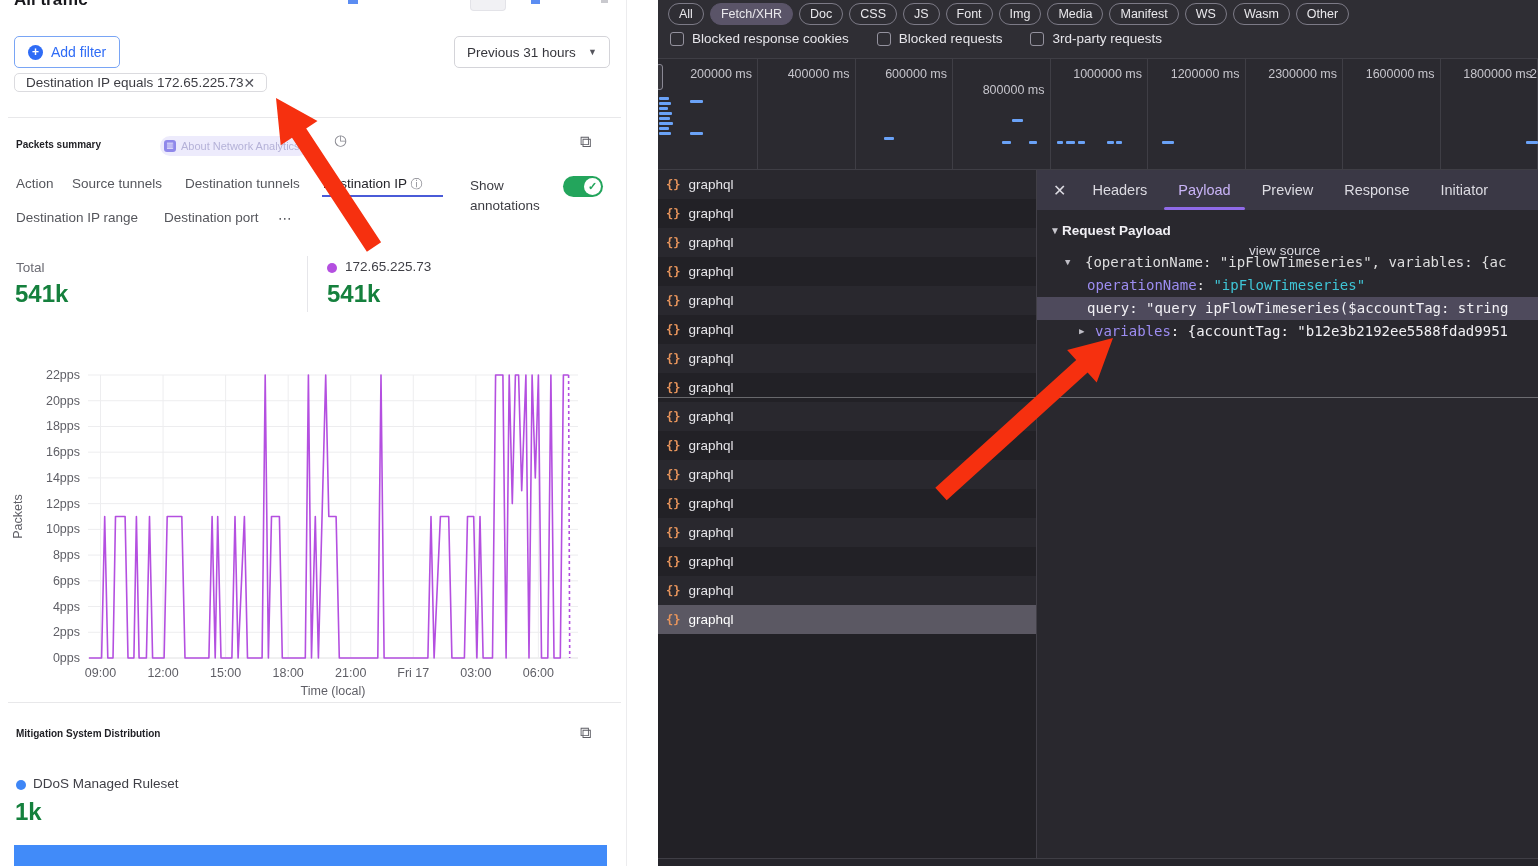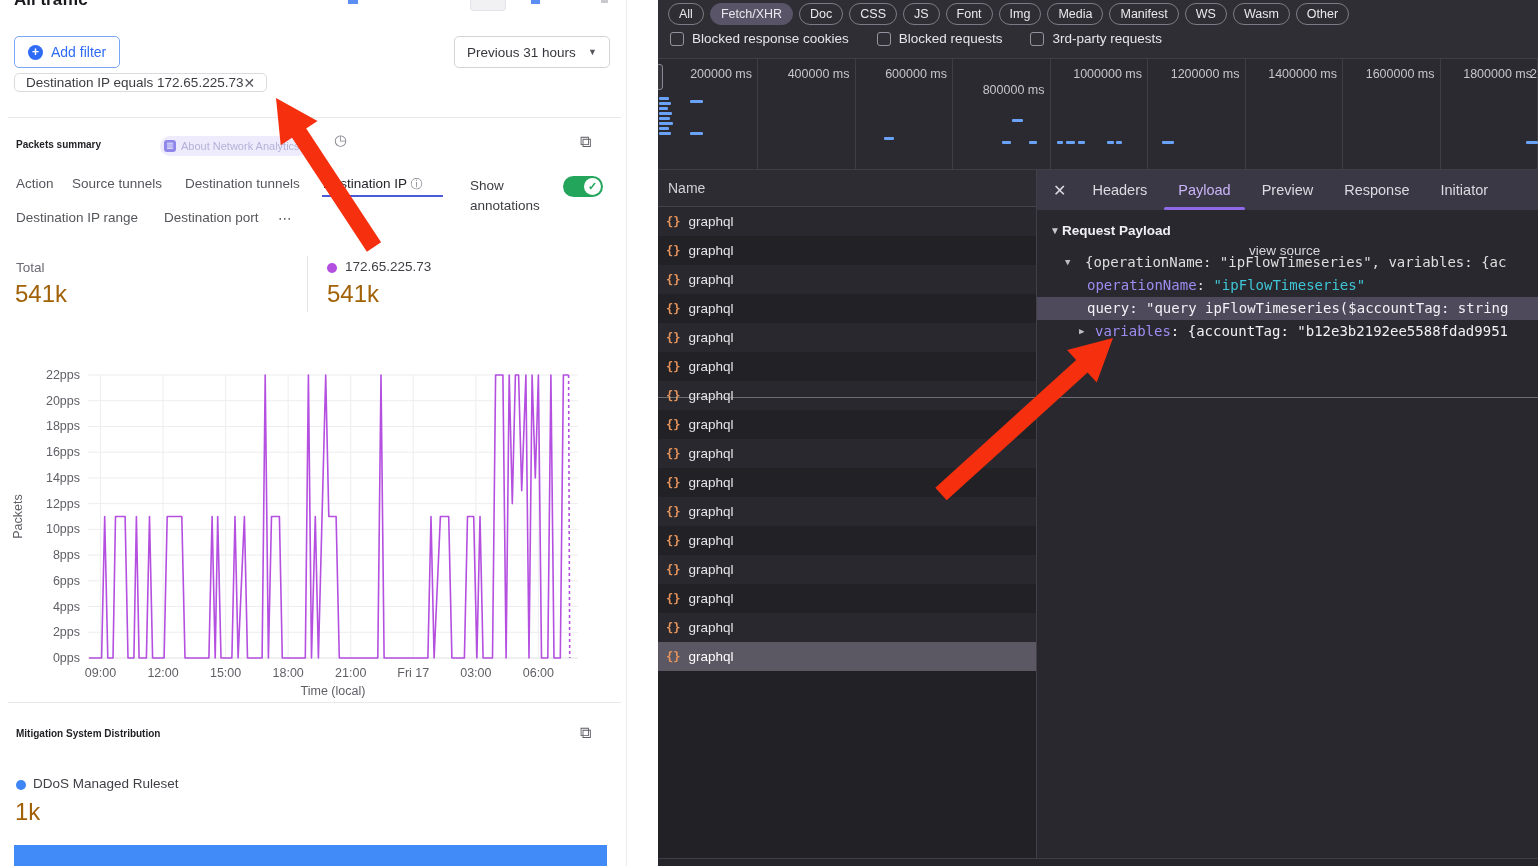--- a/index.html
+++ b/index.html
@@ -37,21 +37,21 @@
   .expand-ico { font-size:16px; color:#5d5d64; cursor:pointer; }
   .tab1 { position:absolute; top:176px; font-size:13.5px; color:#55565c; cursor:pointer; white-space:nowrap; }
   .tab1.active { color:#24242a; }
   .tab-underline { left:322px; top:195px; width:121px; height:2px; background:#4a5bd8; }
   .info-ico { font-size:12px; color:#85858d; }
   .show-ann { left:470px; top:176px; width:86px; font-size:13.5px; color:#3c3c42; line-height:20px; }
   .toggle { left:563px; top:176px; width:40px; height:21px; border-radius:11px; background:#23a55c; cursor:pointer; }
   .knob { position:absolute; right:2px; top:2px; width:17px; height:17px; border-radius:50%;
     background:#fff; color:#23a55c; font-size:11px; line-height:17px; text-align:center; font-weight:700; }
   .stat-label { font-size:13.5px; color:#6b6b73; }
-  .stat-value { font-weight:400; font-size:24px; color:#a16207; }
+  .stat-value { font-weight:700; font-size:24px; color:#15803d; }
   .dot { width:10px; height:10px; border-radius:50%; }
   .series-label { font-size:13.5px; color:#3f3f46; }
   .bar-blue { left:14px; top:845px; width:593px; height:21px; background:#418bf9; }
 
   
   #devtools { position:absolute; left:658px; top:0; width:880px; height:866px; background:#2f2e34; color:#e6e5ea; }
   .pills-row { position:absolute; left:10px; top:3px; display:flex; gap:6px; align-items:center; }
   .pill { height:22px; line-height:20px; padding:0 10px; border:1px solid #7c7a86; border-radius:11px;
     font-size:12.5px; color:#e9e8ec; cursor:pointer; white-space:nowrap; }
   .pill.active { background:#5a5468; border-color:#5a5468; }
@@ -254,21 +254,21 @@
       <div class="tl-label" style="right: 688.5px;">400000 ms</div>
       <div class="tl-divider" style="left: 294px;"></div>
       <div class="tl-label" style="right: 591px;">600000 ms</div>
       <div class="tl-divider" style="left: 391.5px;"></div>
       <div class="tl-label" style="right: 493.5px; margin-top: 16px;">800000 ms</div>
       <div class="tl-divider" style="left: 489px;"></div>
       <div class="tl-label" style="right: 396px;">1000000 ms</div>
       <div class="tl-divider" style="left: 586.5px;"></div>
       <div class="tl-label" style="right: 298.5px;">1200000 ms</div>
       <div class="tl-divider" style="left: 684px;"></div>
-      <div class="tl-label" style="right: 201px;">1400000 ms</div>
+      <div class="tl-label" style="right: 201px;">2300000 ms</div>
       <div class="tl-divider" style="left: 781.5px;"></div>
       <div class="tl-label" style="right: 103.5px;">1600000 ms</div>
       <div class="tl-divider" style="left: 879px;"></div>
       <div class="tl-label" style="right: 6px;">1800000 ms</div>
       <div class="tl-label" style="left: 872px;">2</div>
       <div class="tl-mark" style="left: 1px; top: 38px; width: 10px;"></div>
       <div class="tl-mark" style="left: 1px; top: 43px; width: 12px;"></div>
       <div class="tl-mark" style="left: 1px; top: 48px; width: 9px;"></div>
       <div class="tl-mark" style="left: 1px; top: 53px; width: 13px;"></div>
       <div class="tl-mark" style="left: 1px; top: 58px; width: 11px;"></div>
@@ -284,21 +284,20 @@
       <div class="tl-mark" style="left: 399px; top: 82px; width: 6px;"></div>
       <div class="tl-mark" style="left: 408px; top: 82px; width: 9px;"></div>
       <div class="tl-mark" style="left: 420px; top: 82px; width: 7px;"></div>
       <div class="tl-mark" style="left: 449px; top: 82px; width: 7px;"></div>
       <div class="tl-mark" style="left: 458px; top: 82px; width: 6px;"></div>
       <div class="tl-mark" style="left: 504px; top: 82px; width: 12px;"></div>
       <div class="tl-mark" style="left: 868px; top: 82px; width: 12px;"></div>
     </div>
 
   <div id="name-panel">
-    <div class="name-header">Name</div>
     <div id="req-rows">
         <div class="req-row odd">
           <span class="json-ico">{}</span>
           <span>graphql</span>
         </div>
         <div class="req-row even">
           <span class="json-ico">{}</span>
           <span>graphql</span>
         </div>
         <div class="req-row odd">

